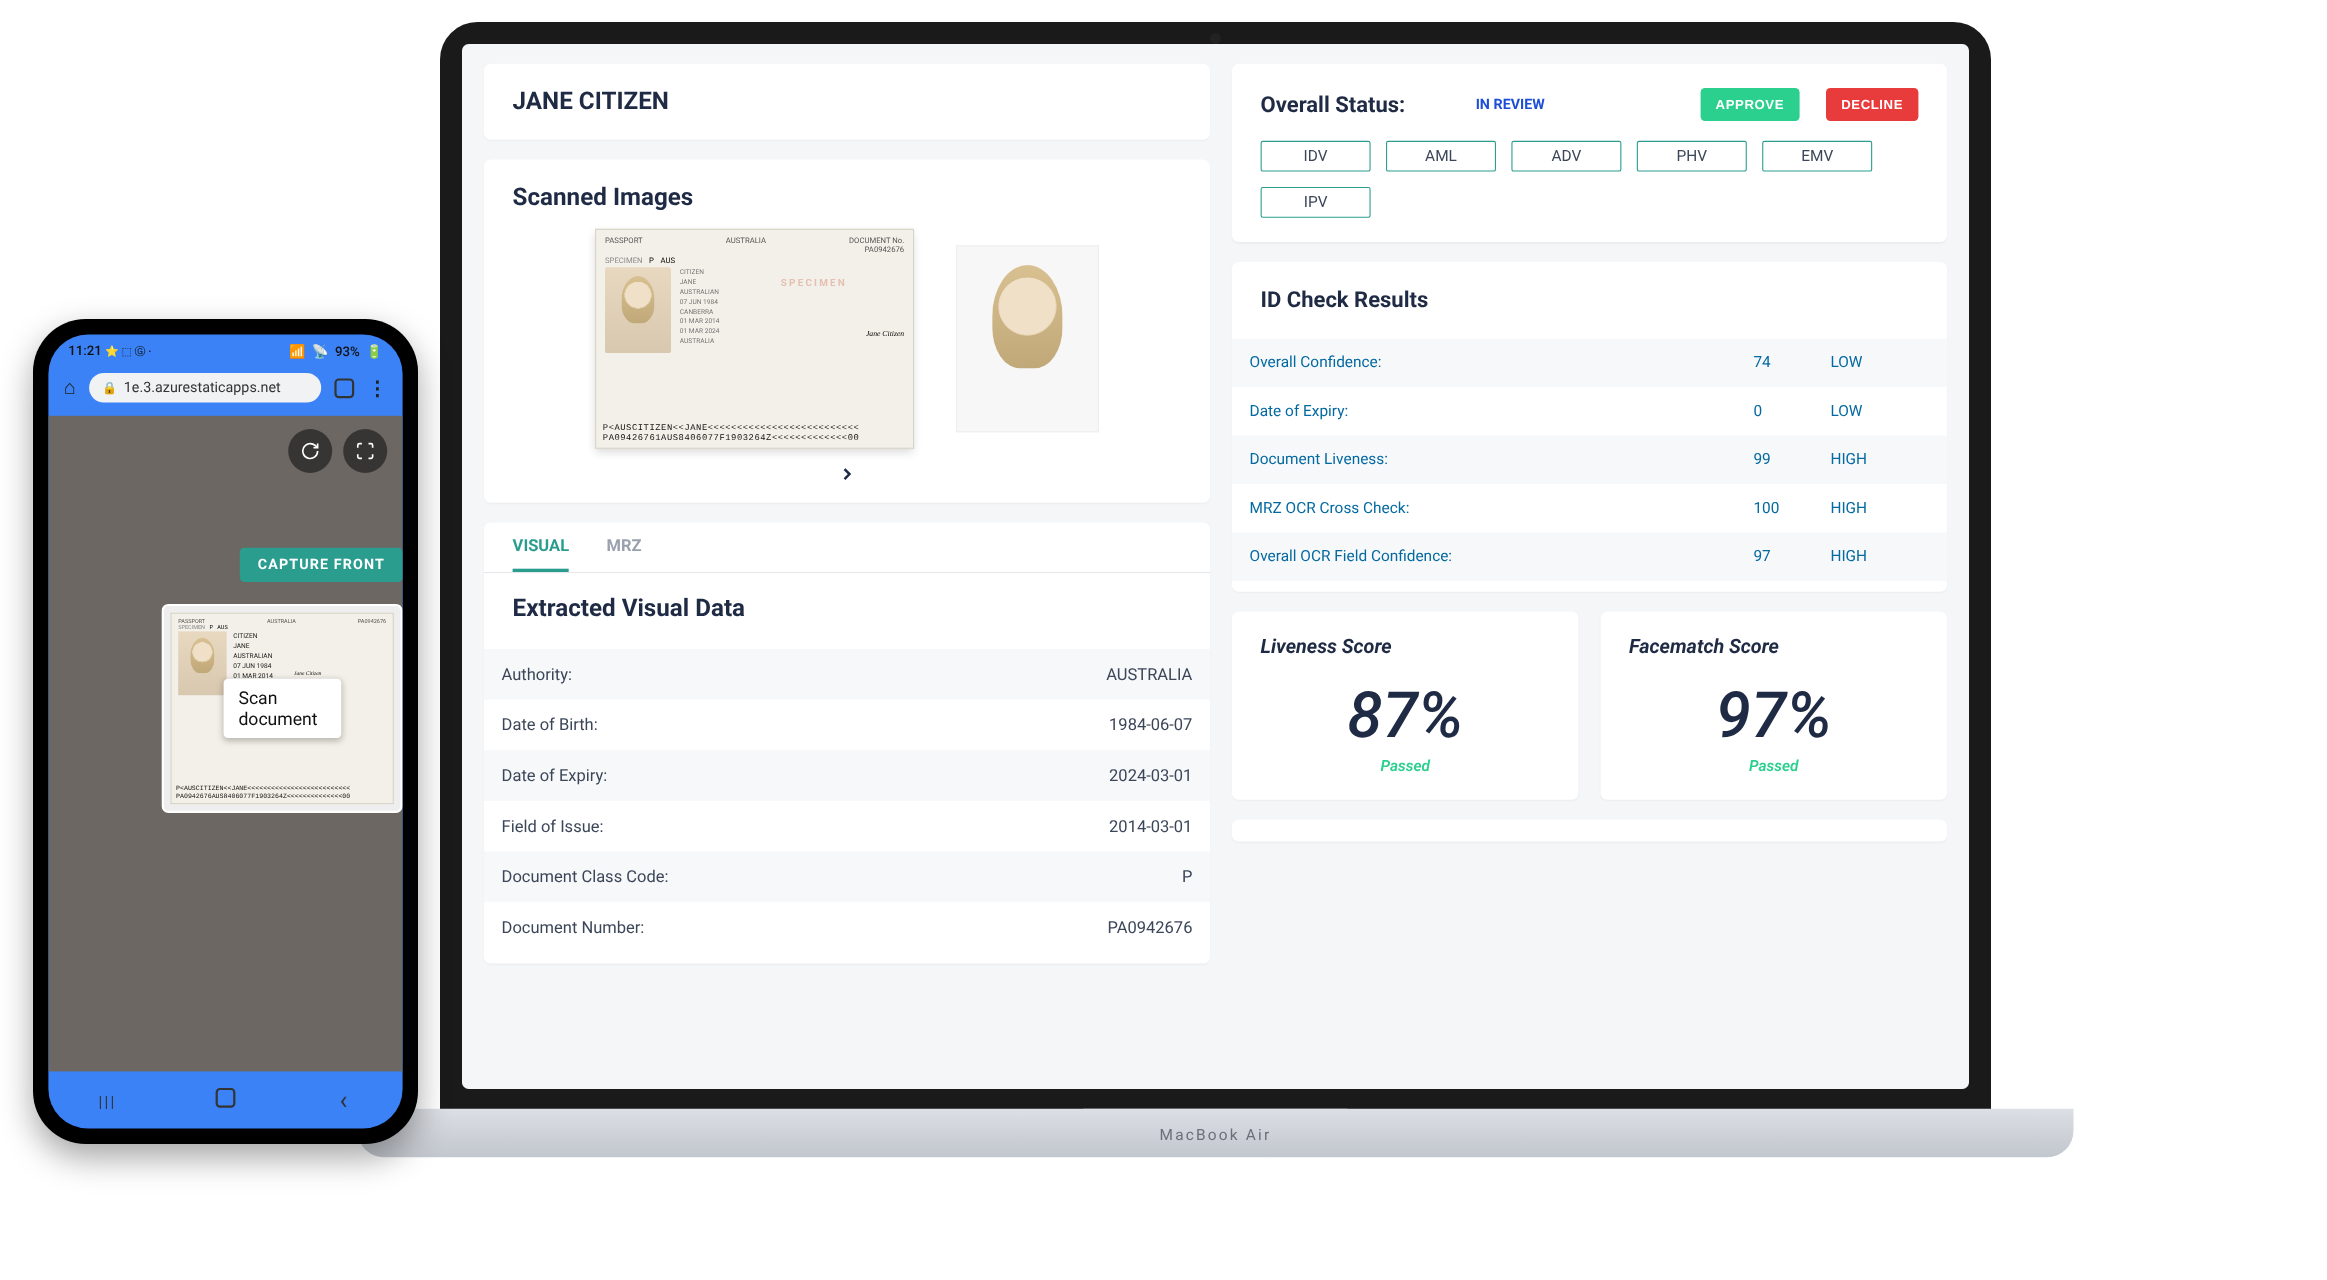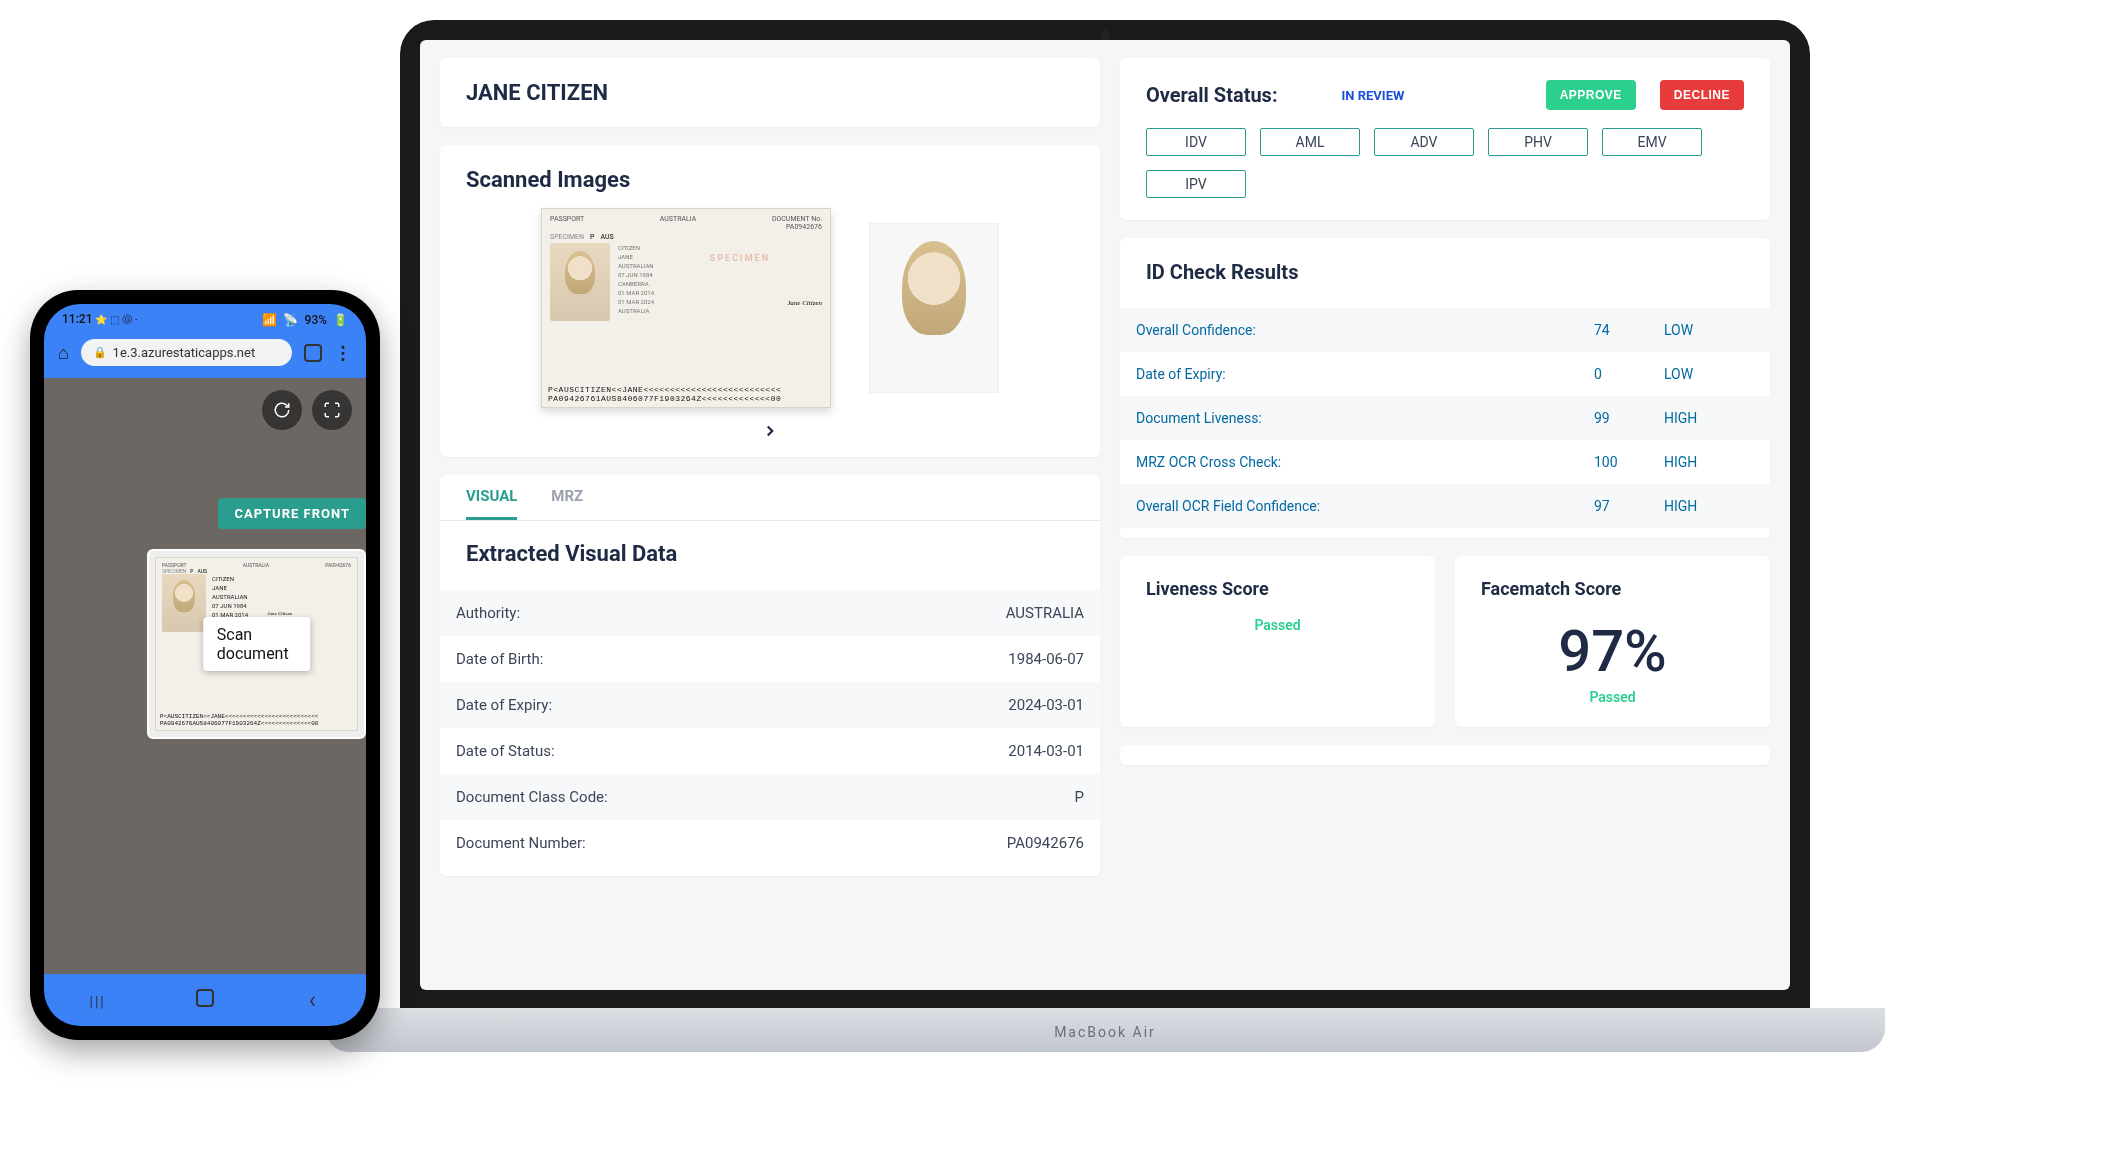--- a/index.html
+++ b/index.html
@@ -203,21 +203,21 @@
     display:flex;
     padding:14px 16px;
     font-size:14px;
     color:#0369a1;
   }
   .idcheck-row:nth-child(odd) { background:#f7f8fa; }
   .idcheck-row .metric { flex:1; }
   .idcheck-row .num { width:70px; text-align:left;}
   .idcheck-row .lvl { width:90px; text-align:left;}
 
-  .score-pair { display:flex; gap:20px; }
+  .score-pair { display:flex; gap:20px;font-style:italic; }
   .score-card { flex:1; text-align:center;}
   .score-title { font-size:18px; font-weight:700; color:#1f2a44; margin-bottom:18px; text-align:left;}
   .score-val { font-size:58px; font-weight:500; color:#1f2a44;}
   .score-status { font-size:14px; color:#2bcf8e; font-weight:600; margin-top:4px;}
 
   
   .phone {
     position: absolute;
     left: 30px;
     top: 290px;
@@ -421,21 +421,21 @@
               </div>
             <div class="kv-row">
                 <span class="k">Date of Birth:</span>
                 <span class="v">1984-06-07</span>
               </div>
             <div class="kv-row">
                 <span class="k">Date of Expiry:</span>
                 <span class="v">2024-03-01</span>
               </div>
             <div class="kv-row">
-                <span class="k">Date of Status:</span>
+                <span class="k">Field of Issue:</span>
                 <span class="v">2014-03-01</span>
               </div>
             <div class="kv-row">
                 <span class="k">Document Class Code:</span>
                 <span class="v">P</span>
               </div>
             <div class="kv-row">
                 <span class="k">Document Number:</span>
                 <span class="v">PA0942676</span>
               </div>
@@ -489,20 +489,21 @@
                 <span class="metric">Overall OCR Field Confidence:</span>
                 <span class="num">97</span>
                 <span class="lvl">HIGH</span>
               </div>
           </div>
         </div>
 
         <div class="score-pair">
           <div class="card score-card">
             <div class="score-title">Liveness Score</div>
+            <div class="score-val">87%</div>
             <div class="score-status">Passed</div>
           </div>
           <div class="card score-card">
             <div class="score-title">Facematch Score</div>
             <div class="score-val">97%</div>
             <div class="score-status">Passed</div>
           </div>
         </div>
 
         <div class="card" style="height:20px; padding:10px;"></div>

